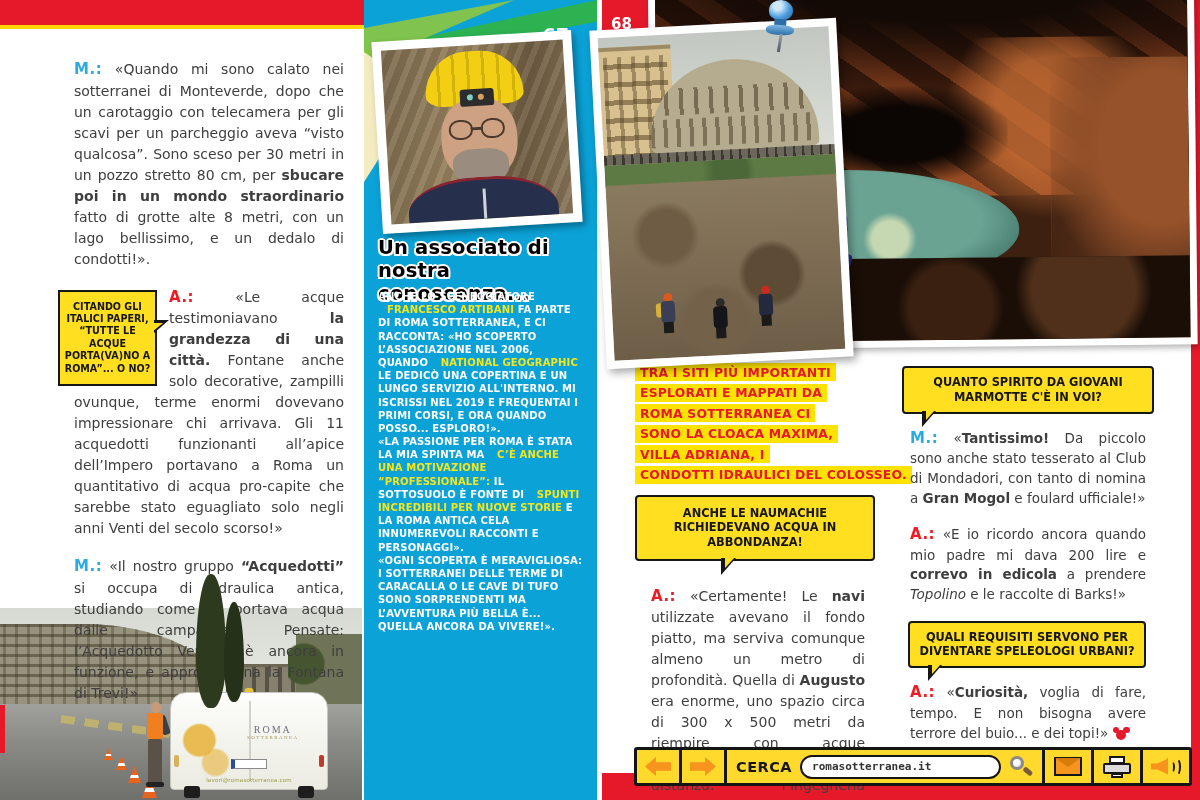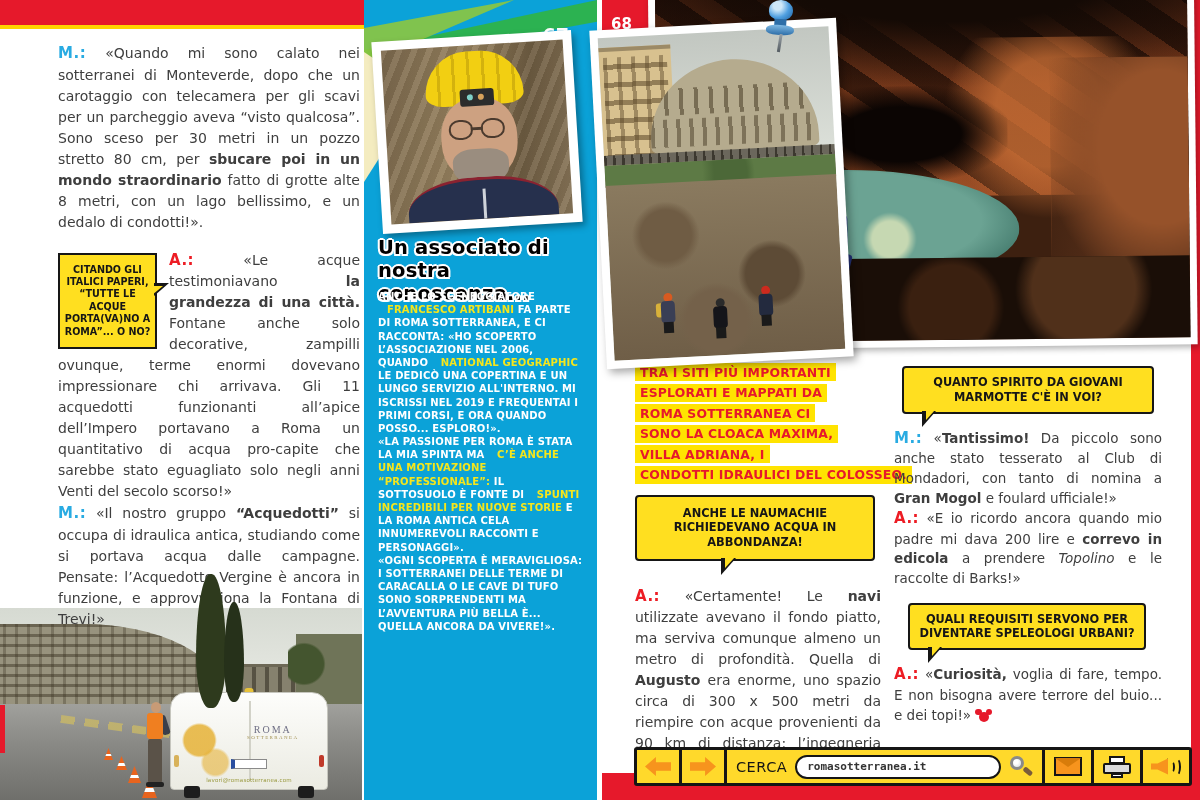--- a/index.html
+++ b/index.html
@@ -1,21 +1,21 @@
 <!DOCTYPE html>
 <html><head>
 <meta charset="utf-8">
 <style>
   * { margin:0; padding:0; box-sizing:border-box; }
   html,body { width:1200px; height:800px; }
   body { font-family:"DejaVu Sans", sans-serif; background:#fff; position:relative; overflow:hidden; }
   #stage { position:absolute; inset:0; width:1200px; height:800px; background:#fff; overflow:hidden; }
 
   
-  .qa { font-size:14px; line-height:1.5; text-align:justify; color:#3e3e3e; margin:0; }
+  .qa { font-size:14px; line-height:1.5; text-align:justify; color:#3e3e3e; margin:16px; }
   .speaker { font-weight:bold; font-size:15px; letter-spacing:.5px; }
   .speaker.m { color:#29abe2; }
   .speaker.a { color:#ed1c24; }
   .run-b { font-weight:bold; }
   .run-i { font-style:italic; }
   .run-y { color:#f5e61c;padding-left:9px; }
 
   .bubble { background:#ffdf20; border:2.5px solid #161616; position:relative;
             font-weight:bold; color:#161616; text-align:center; }
 
@@ -226,21 +226,21 @@
   
   .toolbar { position:absolute; left:32px; top:747px; width:558px; height:39px; background:#ffd92b;
           border:3px solid #151515; border-radius:3px; display:flex; align-items:stretch; z-index:4; }
   .tb-box { display:flex; align-items:center; justify-content:center; }
   .tb-back, .tb-fwd { width:45px; border-right:3px solid #151515; cursor:pointer; }
   .icon-arrow { width:26px; height:19px; background:#f7941d;
           clip-path:polygon(0 50%, 42% 0, 42% 28%, 100% 28%, 100% 72%, 42% 72%, 42% 100%);
           filter:drop-shadow(1px 0 0 #151515) drop-shadow(-1px 0 0 #151515) drop-shadow(0 1px 0 #151515) drop-shadow(0 -1px 0 #151515); }
   .icon-arrow.right { transform:scaleX(-1); }
   .tb-mid { flex:1; display:flex; align-items:center; padding:0 9px; gap:8px; }
-  .tb-label { font-weight:normal; font-size:14.5px; letter-spacing:.5px; color:#151515; }
+  .tb-label { font-weight:bold; font-size:14.5px; letter-spacing:.5px; color:#151515; }
   .tb-input { flex:1; height:24px; border:2.5px solid #151515; border-radius:13px; background:#fff;
           font-family:"DejaVu Sans Mono", monospace; font-size:11px; font-weight:bold; color:#333; padding:0 10px; outline:none; }
   .icon-mag { position:relative; width:24px; height:24px; }
   .icon-mag .lens { position:absolute; left:1px; top:1px; width:14px; height:14px; border:3.5px solid #8a8a8a;
           border-radius:50%; background:radial-gradient(circle at 35% 35%, #fff 0 30%, #cfd6da); }
   .icon-mag .handle { position:absolute; left:14px; top:14px; width:10px; height:4.5px; background:#7a5c3a;
           border-radius:2px; transform:rotate(40deg); }
   .tb-mail, .tb-print, .tb-sound { width:49px; border-left:3px solid #151515; cursor:pointer; }
   .icon-envelope { position:relative; width:28px; height:19px; background:#f7941d; border:2px solid #151515; }
   .icon-envelope:before { content:''; position:absolute; left:-1px; top:-1px; border-left:13px solid transparent;

